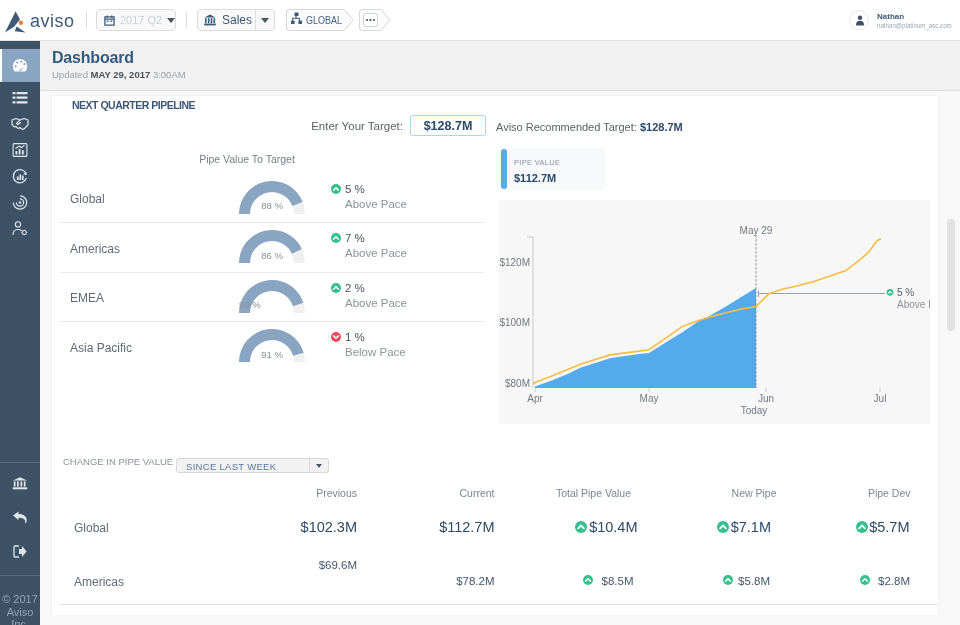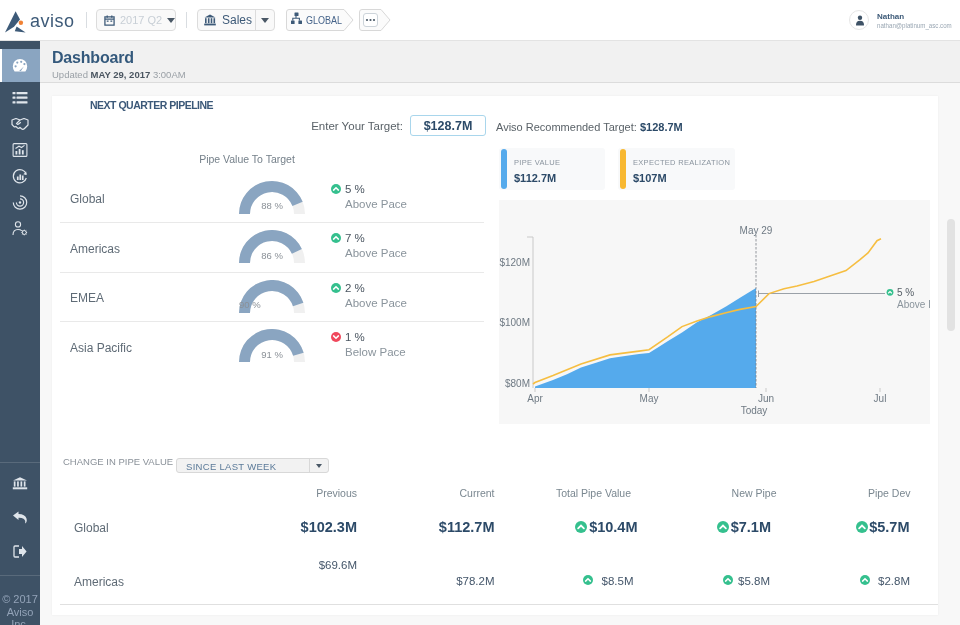--- a/index.html
+++ b/index.html
@@ -10,34 +10,34 @@
 #navbar { position:absolute; left:0; top:0; width:960px; height:41px; background:#fff; border-bottom:1px solid #e3e3e3; z-index:5; }
 .navsep { position:absolute; top:12px; width:1px; height:16px; background:#d9dde1; }
 .navbtn { position:absolute; top:9px; height:22px; background:#f9f9f9; border:1px solid #dcdcdc; border-radius:4px; display:flex; align-items:center; }
 .navbtn .txt { font-size:11px; color:#3d5a78; white-space:nowrap; }
 .navbtn .div { width:1px; height:22px; background:#dcdcdc; }
 .caret { width:0; height:0; border-left:4px solid transparent; border-right:4px solid transparent; border-top:5px solid #4a5866; }
 
 #sidebar { position:absolute; left:0; top:41px; width:40px; height:584px; background:#3e5266; z-index:4; }
 .sideicon { position:absolute; left:0; width:40px; text-align:center; }
 
-#hstrip { position:absolute; left:40px; top:41px; width:920px; height:42px; background:#f1f1f1; border-bottom:1px solid #dcdcdc; }
+#hstrip { position:absolute; left:40px; top:41px; width:920px; height:50px; background:#f1f1f1; border-bottom:1px solid #dcdcdc; }
 
 #card { position:absolute; left:52px; top:96px; width:886px; height:519px; background:#fff; box-shadow:0 0 2px rgba(0,0,0,0.06); }
 .hr { position:absolute; height:1px; background:#e9e9e9; }
 .pctlabel { font-size:9.5px; color:#8a9097; }
 .glabel { font-size:12px; color:#5f6b76; }
 .pace1 { font-size:11.5px; color:#4a5560; }
 .pace2 { font-size:11.5px; color:#8a949c; }
 .legendbox { position:absolute; background:#f8f9fa; border-radius:3px; }
 .legendbar { position:absolute; left:1.5px; top:1.5px; width:6px; height:39.5px; border-radius:3px; }
 .legendtitle { position:absolute; left:15px; top:10px; font-size:7.5px; color:#8a949e; letter-spacing:0.3px; white-space:nowrap; }
 .legendval { position:absolute; left:15px; top:24.5px; font-size:11px; font-weight:bold; color:#2c4a68; }
 .thead { position:absolute; font-size:10.5px; color:#7a8790; }
-.tbig { position:absolute; font-size:14.5px; font-weight:bold; color:#2c4a68; }
+.tbig { position:absolute; font-size:14.5px; font-weight:normal; color:#2c4a68; }
 .tsmall { position:absolute; font-size:11.5px; color:#44566a; }
 </style>
 </head>
 <body>
 <div id="page">
 
   <div class="abs" style="left:40px;top:87px;width:920px;height:538px;background:#f8f8f8;"></div>
 
   <div id="navbar">
 
@@ -188,21 +188,21 @@
     <div class="abs" style="left:0;top:534px;width:40px;height:1px;background:rgba(255,255,255,0.14);"></div>
     <div class="sideicon" style="top:552px;font-size:11px;color:#93a3b8;line-height:12.5px;">© 2017<br>Aviso<br>Inc.</div>
   </div>
 
   <div id="hstrip">
     <div class="abs" style="left:12px;top:8px;font-size:16px;font-weight:bold;color:#34597c;letter-spacing:-0.2px;">Dashboard</div>
     <div class="abs" style="left:12px;top:27.5px;font-size:9.5px;color:#9aa0a6;">Updated <b style="color:#4a5560;">MAY 29, 2017</b> 3:00AM</div>
   </div>
 
   <div id="card">
-    <div class="abs" style="left:32px;top:0px;font-size:10.5px;font-weight:bold;color:#3b5878;letter-spacing:-0.5px;line-height:14px;top:2px;padding-left:6px;">NEXT QUARTER PIPELINE</div>
+    <div class="abs" style="left:14px;top:0px;font-size:10.5px;font-weight:bold;color:#3b5878;letter-spacing:-0.5px;line-height:14px;top:2px;padding-left:6px;">NEXT QUARTER PIPELINE</div>
     <div class="abs" style="right:535px;top:24px;font-size:11.5px;color:#5a6268;">Enter Your Target:</div>
     <div class="abs" style="left:358px;top:19px;width:76px;height:21px;border:1px solid #a9d6ec;border-radius:3px;background:#fff;text-align:center;line-height:20px;font-size:12.5px;font-weight:bold;color:#2c4a68;">$128.7M</div>
     <div class="abs" style="left:444px;top:24.5px;font-size:11px;color:#5a6268;">Aviso Recommended Target: <b style="color:#2c4a68;">$128.7M</b></div>
 
     <div class="abs" style="left:119px;top:57px;width:152px;text-align:center;font-size:10.5px;color:#75808a;">Pipe Value To Target</div>
 
     <div class="hr" style="left:8px;top:126px;width:424px;"></div>
     <div class="hr" style="left:8px;top:175.5px;width:424px;"></div>
     <div class="hr" style="left:8px;top:225px;width:424px;"></div>
 
@@ -255,25 +255,20 @@
         <circle cx="5" cy="5" r="5" fill="#f0485c"></circle>
         <path d="M2.6 3.9 L5 6.2 L7.4 3.9" stroke="#fff" stroke-width="1.5" fill="none" stroke-linecap="round"></path>
       </svg>
     <div class="abs pace1" style="left:293px;top:235px;">1 %</div>
     <div class="abs pace2" style="left:293px;top:250px;">Below Pace</div>
 
     <div class="legendbox" style="left:447px;top:51.5px;width:106px;height:42.5px;">
       <div class="legendbar" style="background:#55aaec;"></div>
       <div class="legendtitle">PIPE VALUE</div>
       <div class="legendval">$112.7M</div>
-    </div>
-    <div class="legendbox" style="left:566px;top:51.5px;width:117px;height:42.5px;">
-      <div class="legendbar" style="background:#f8b831;"></div>
-      <div class="legendtitle">EXPECTED REALIZATION</div>
-      <div class="legendval">$107M</div>
     </div>
 
     <div class="abs" style="left:447px;top:104px;width:431px;height:224px;background:#f7f7f7;">
       <svg width="431" height="224" viewBox="0 0 431 224">
 
         <path d="M28 37 H34 V188" fill="none" stroke="#c9c9c9" stroke-width="1"></path>
         <text x="31" y="66" font-size="10" fill="#6f7a84" text-anchor="end">$120M</text>
         <text x="31" y="126" font-size="10" fill="#6f7a84" text-anchor="end">$100M</text>
         <text x="31" y="186.5" font-size="10" fill="#6f7a84" text-anchor="end">$80M</text>
 

